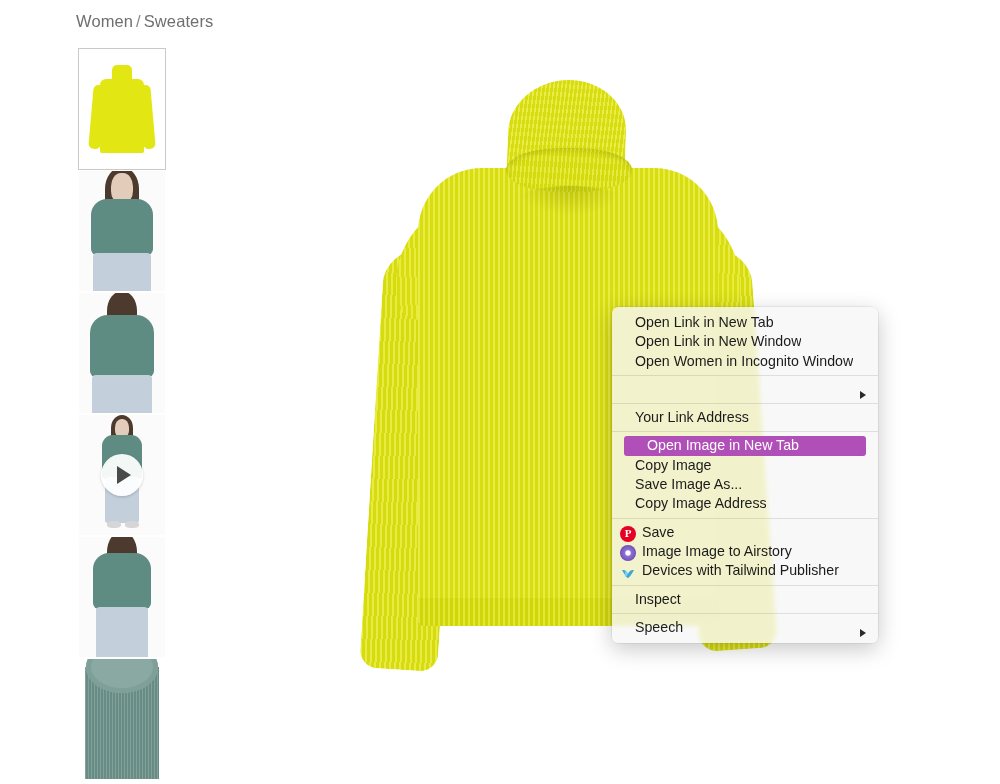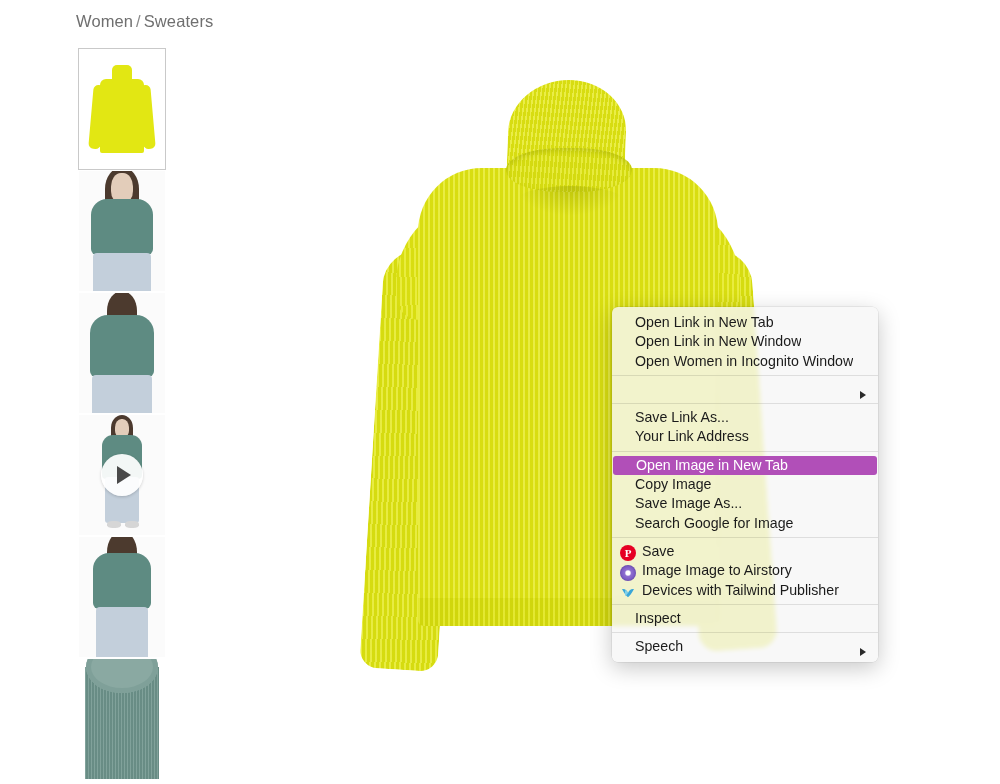--- a/index.html
+++ b/index.html
@@ -158,21 +158,21 @@
     display: flex; align-items: flex-end;
     height: 19.3px; line-height: 19.3px;
     padding: 0 12px 0 23px;
     white-space: nowrap;
     color: #1b1b1b;
   }
   .ctx-item.has-icon { padding-left: 6px; }
   .ctx-item.highlight {
     background: #b14fb8;
     color: #ffffff;
-    margin: 0 1px;
+    margin: 0 12px;
     border-radius: 3px;
   }
   .ctx-label { flex: 0 1 auto; overflow: hidden; text-overflow: ellipsis; }
   .ctx-arrow {
     margin-left: auto;
     width: 0; height: 0;
     border-left: 6px solid #2a2a2a;
     border-top: 4.5px solid transparent;
     border-bottom: 4.5px solid transparent;
   }
@@ -287,39 +287,36 @@
       </div>
       <div class="ctx-sep"></div>
       <div class="ctx-group">
         <div class="ctx-item">
           <span class="ctx-arrow"></span>
         </div>
       </div>
       <div class="ctx-sep"></div>
       <div class="ctx-group">
         <div class="ctx-item">
-          <span class="ctx-label">Save Link As...</span>
-        </div>
-        <div class="ctx-item">
           <span class="ctx-label">Your Link Address</span>
         </div>
       </div>
       <div class="ctx-sep"></div>
       <div class="ctx-group">
         <div class="ctx-item highlight">
           <span class="ctx-label">Open Image in New Tab</span>
         </div>
         <div class="ctx-item">
           <span class="ctx-label">Copy Image</span>
         </div>
         <div class="ctx-item">
           <span class="ctx-label">Save Image As...</span>
         </div>
         <div class="ctx-item">
-          <span class="ctx-label">Search Google for Image</span>
+          <span class="ctx-label">Copy Image Address</span>
         </div>
       </div>
       <div class="ctx-sep"></div>
       <div class="ctx-group">
         <div class="ctx-item has-icon">
           <span class="ctx-ico ico-pinterest">P</span>
           <span class="ctx-label">Save</span>
         </div>
         <div class="ctx-item has-icon">
           <span class="ctx-ico ico-airstory"></span>

